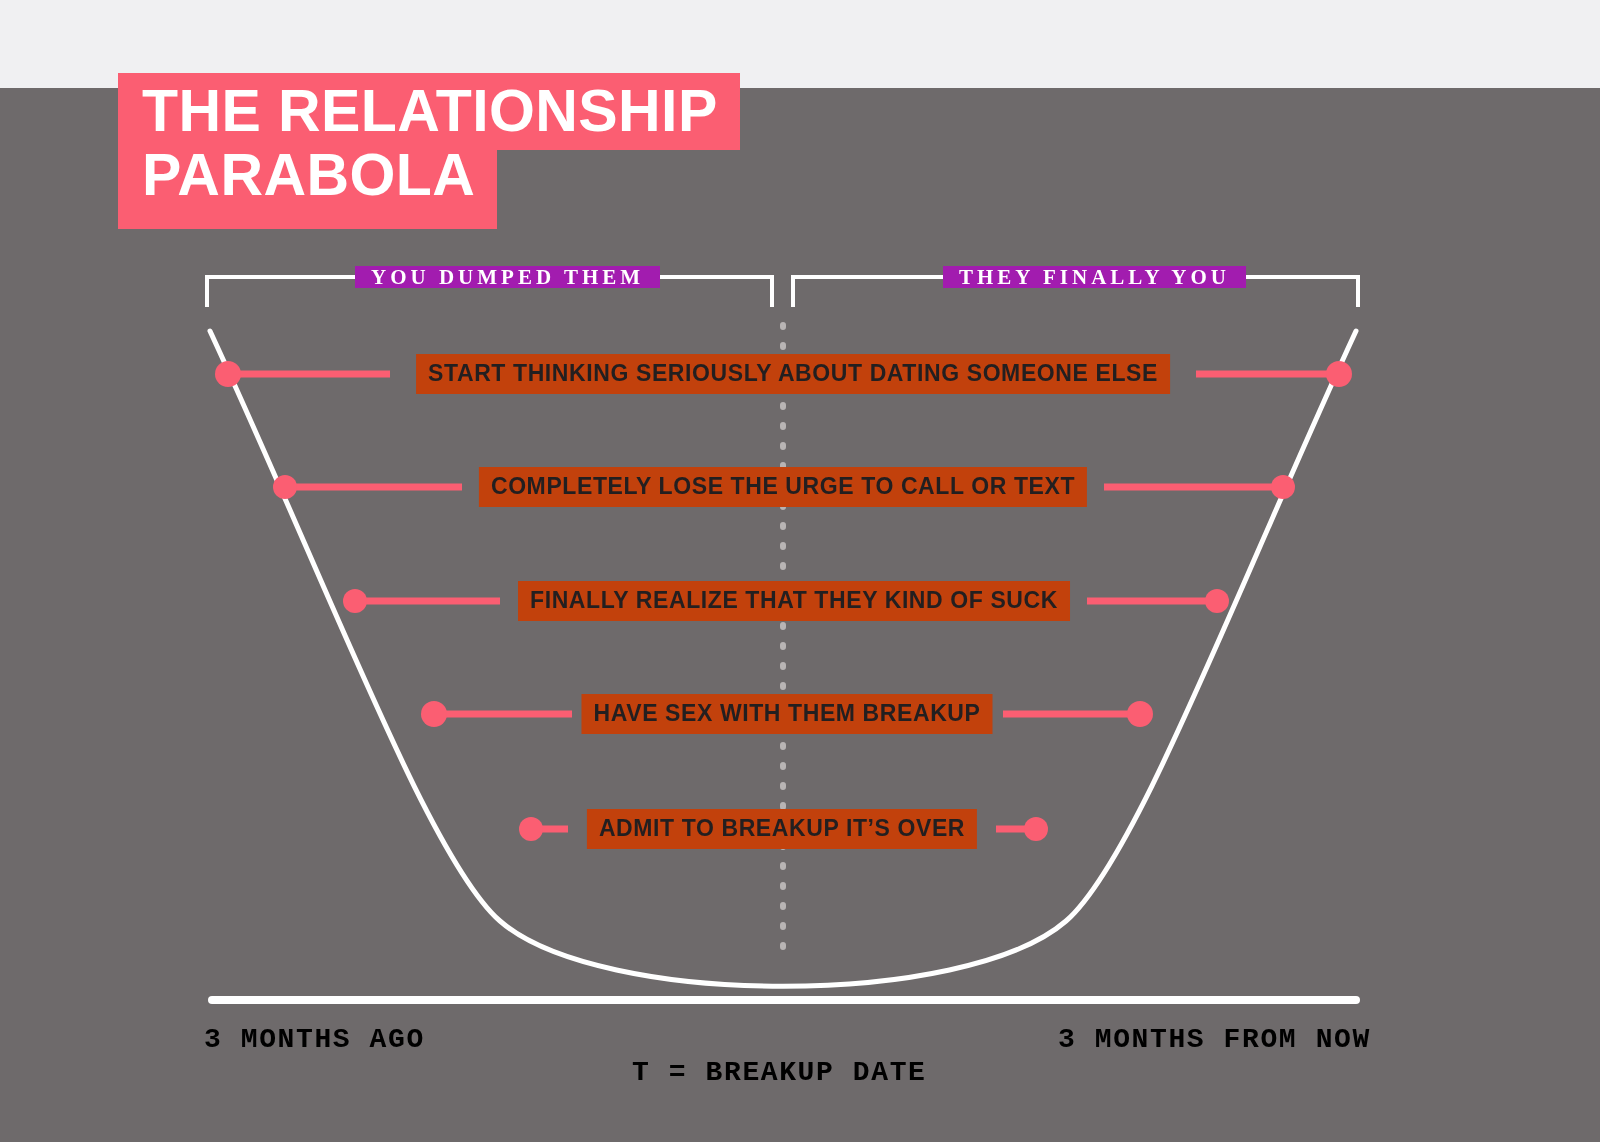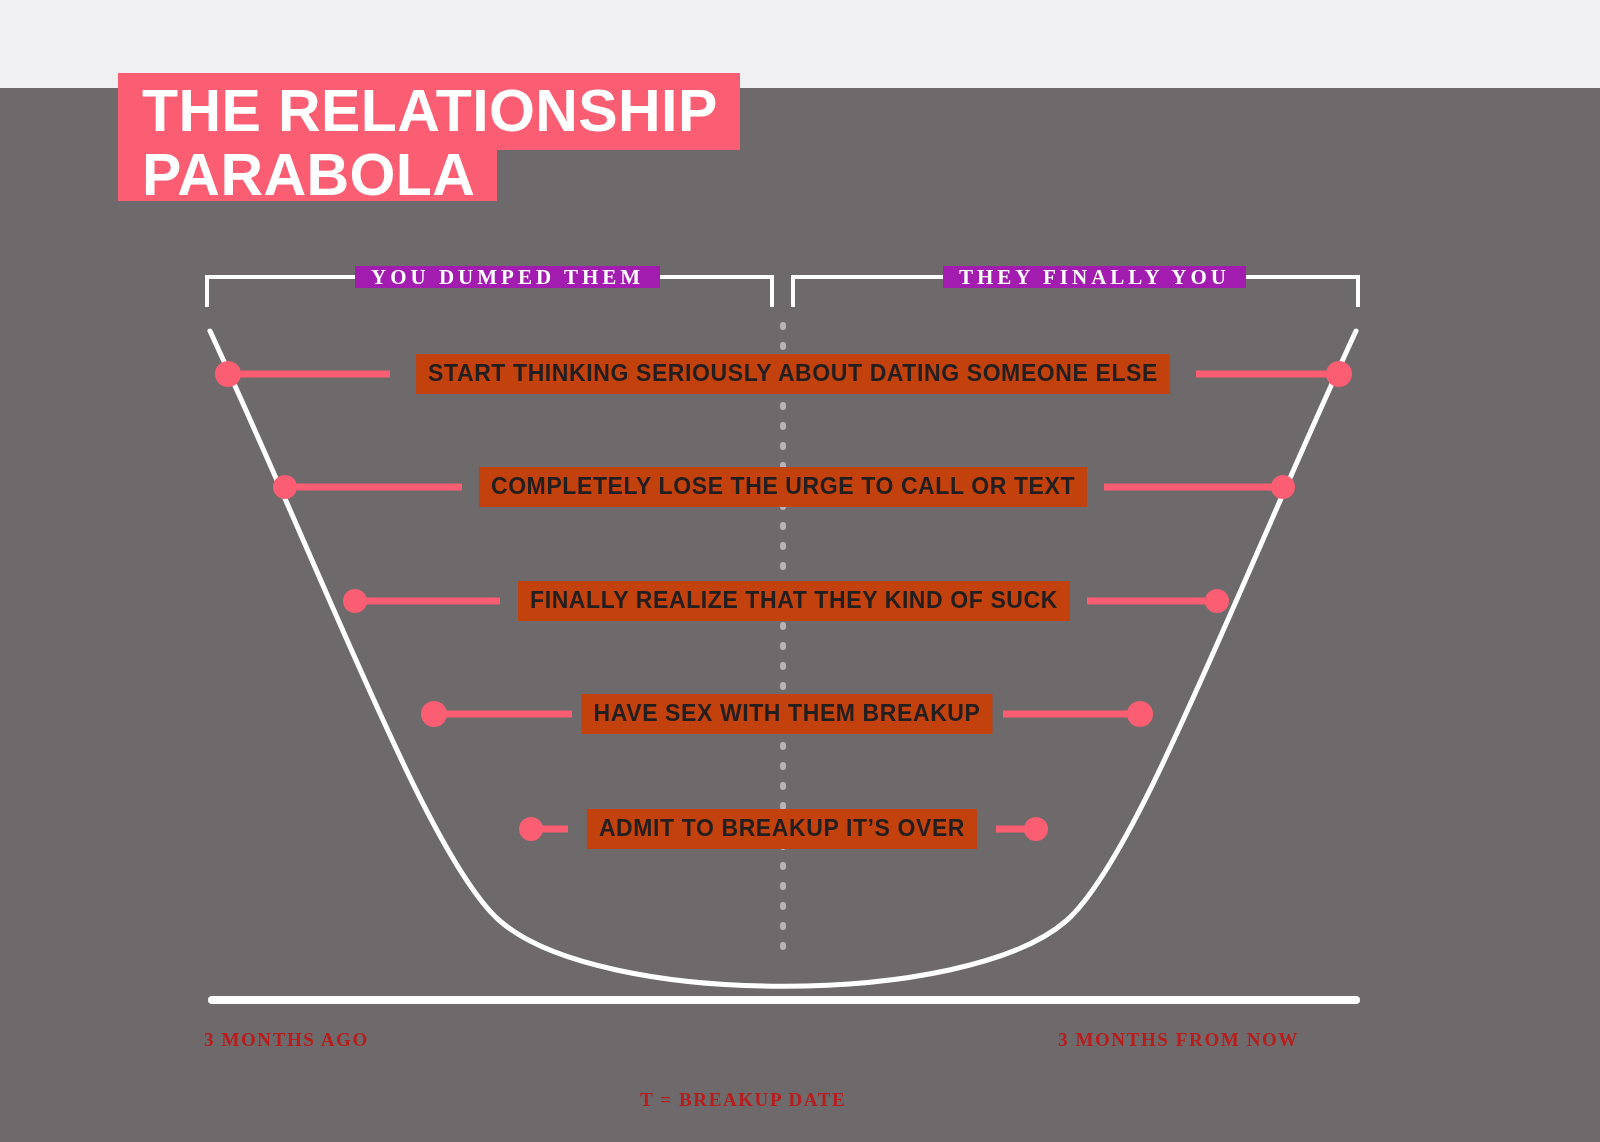--- a/index.html
+++ b/index.html
@@ -46,21 +46,21 @@
     font-weight: 700;
     font-size: 59px;
     line-height: 52px;
     letter-spacing: 0.4px;
     padding: 12px 22px 13px 24px;
     white-space: nowrap;
     display: block;
   }
   .title-line.second {
     padding-top: 0px;
-    padding-bottom: 0;
+    padding-bottom: 28px;
     margin-top: -1px;
   }
 
   
   #chart-svg {
     position: absolute;
     left: 0;
     top: 0;
     width: 1600px;
     height: 1142px;
@@ -98,30 +98,30 @@
     white-space: nowrap;
     padding: 7px 12px 8px 12px;
     transform: translate(-50%, -50%);
     line-height: 25px;
   }
 
   
   .axis-caption {
     position: absolute;
     z-index: 20;
-    color: #b91c1c;
-    font-family: Liberation Serif, serif;
+    color: #000000;
+    font-family: Liberation Mono, monospace;
     font-weight: 700;
-    font-size: 19px;
+    font-size: 28px;
     letter-spacing: 1.6px;
     white-space: nowrap;
     line-height: 28px;
   }
   #axis-left   { left: 204px;  top: 1026px; }
-  #axis-center { left: 632px;  top: 1086px; margin-left: 8px; }
+  #axis-center { left: 632px;  top: 1059px; }
   #axis-right  { left: 1058px; top: 1026px; }
 </style>
 </head>
 <body>
 
 <div id="page">
 
   <div id="canvas"></div>
 
   <svg id="chart-svg" viewBox="0 0 1600 1142">

